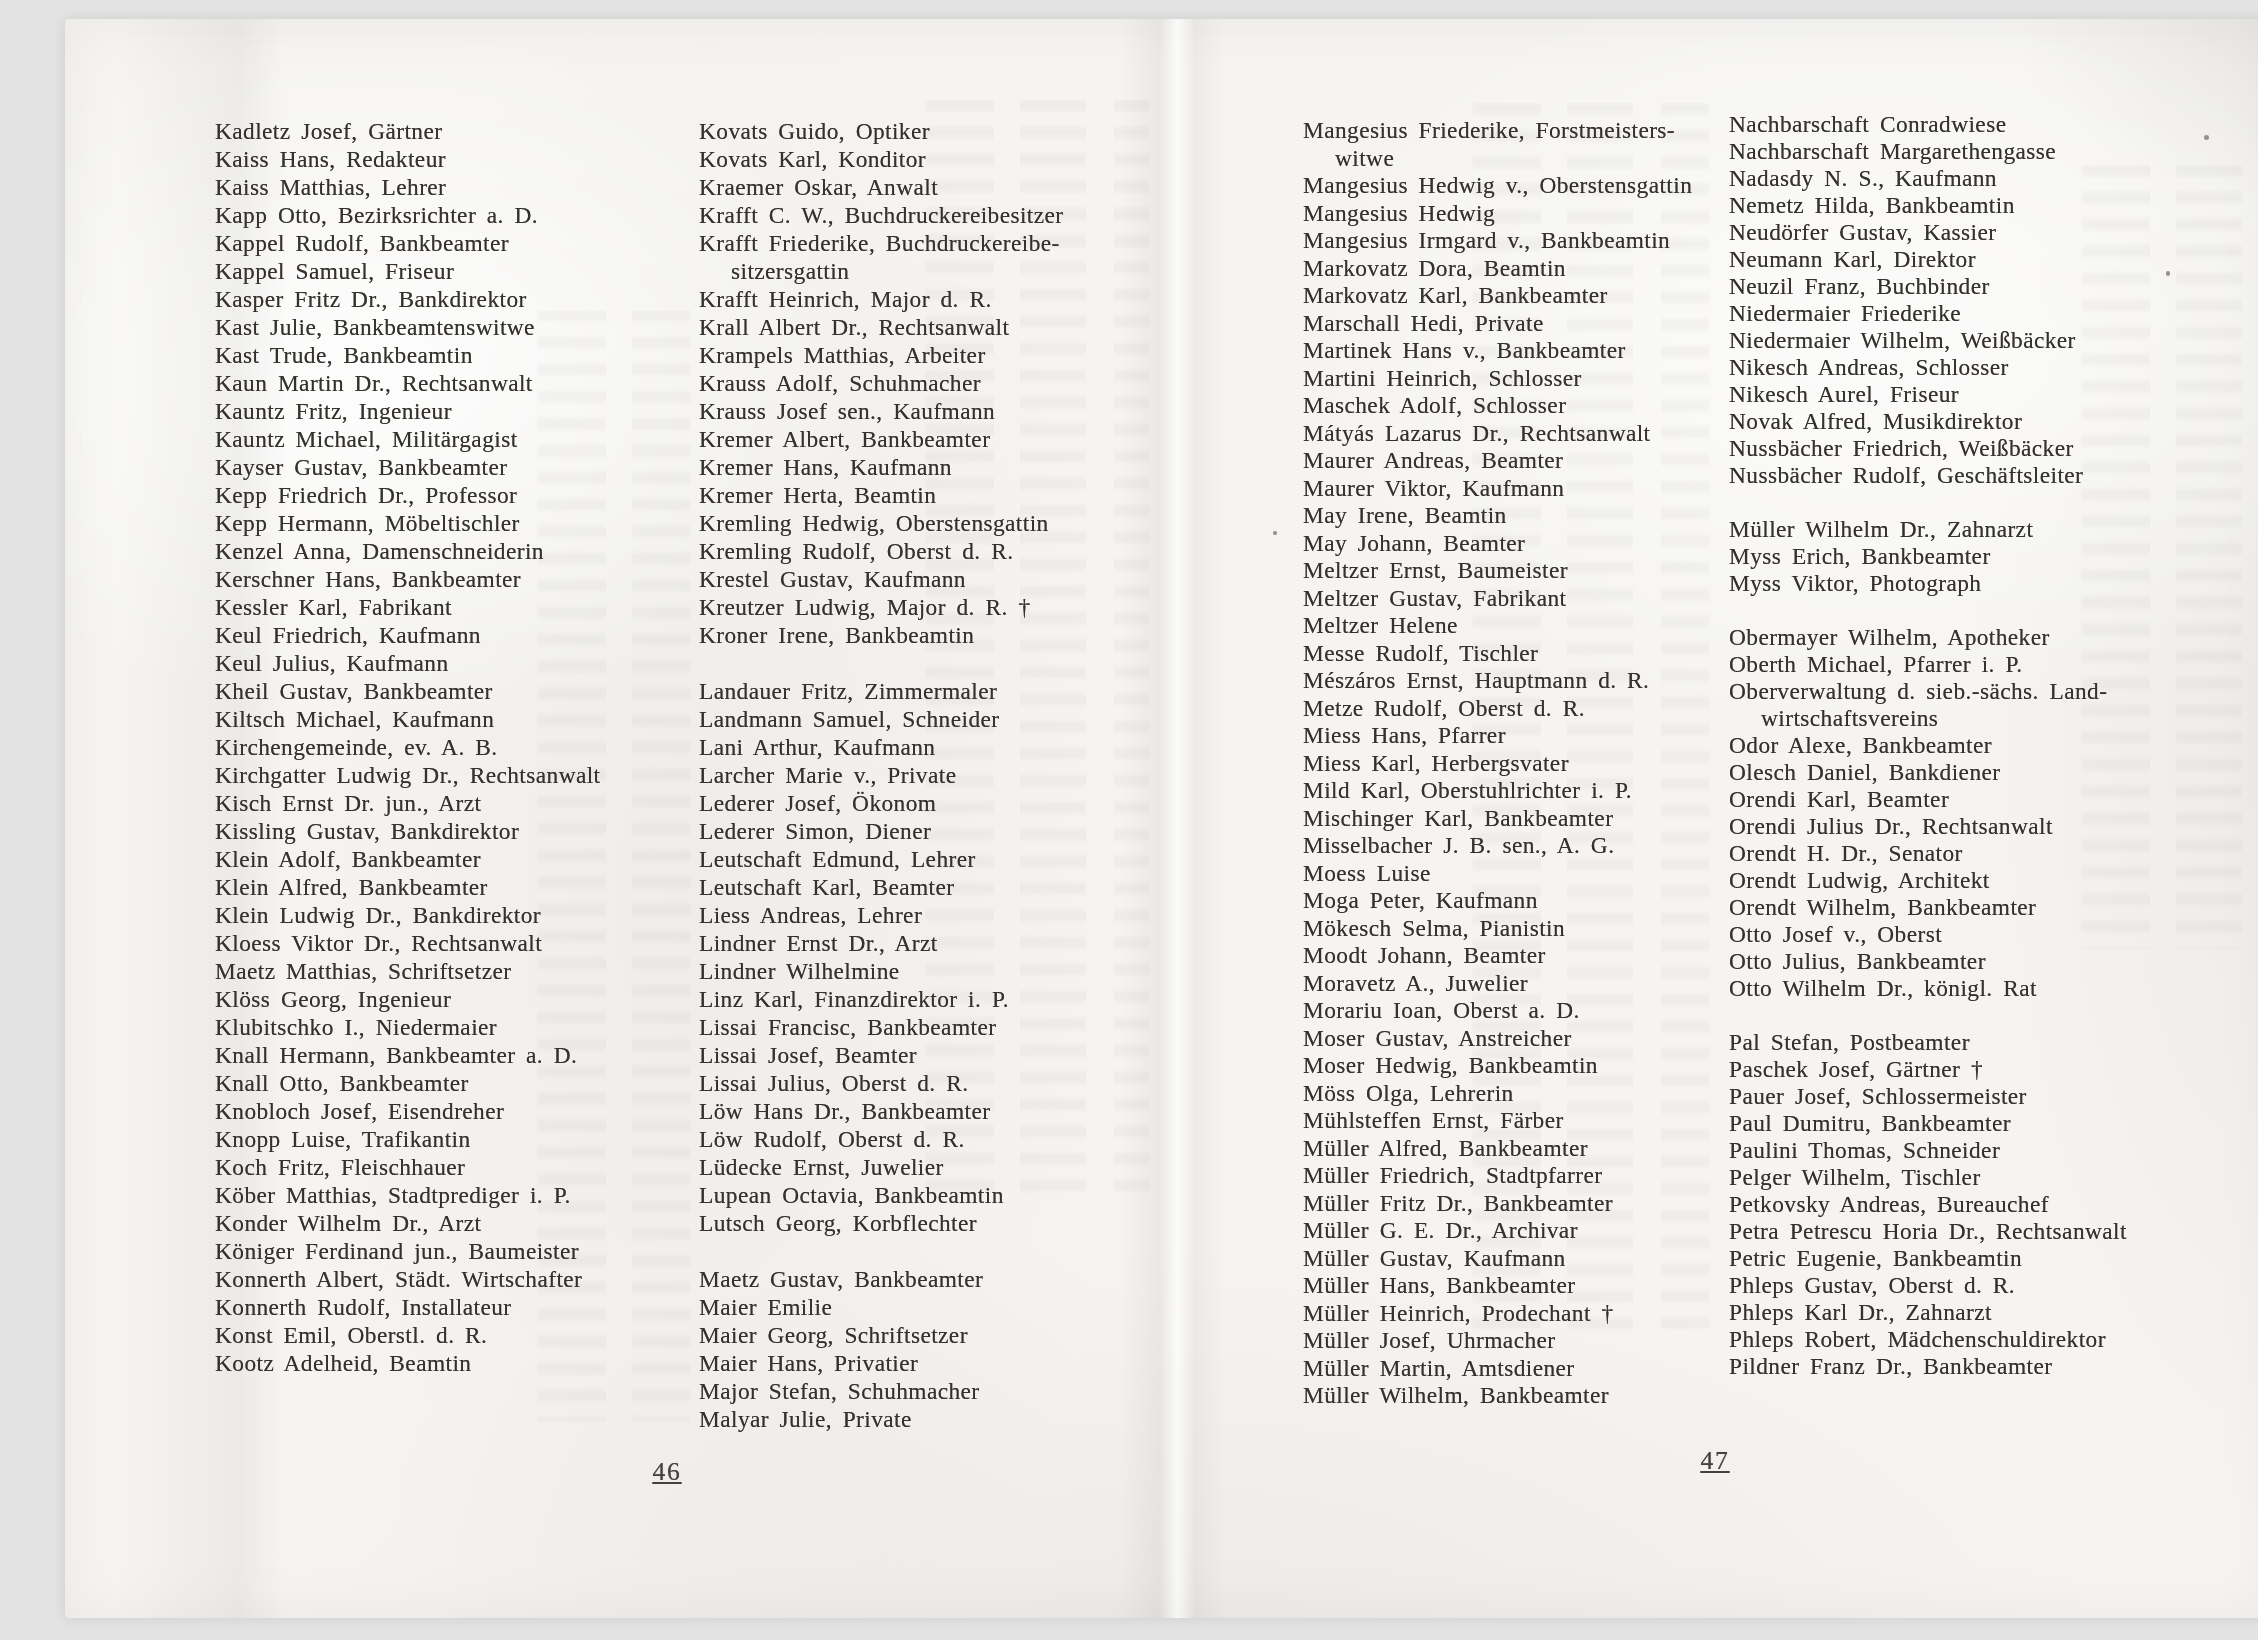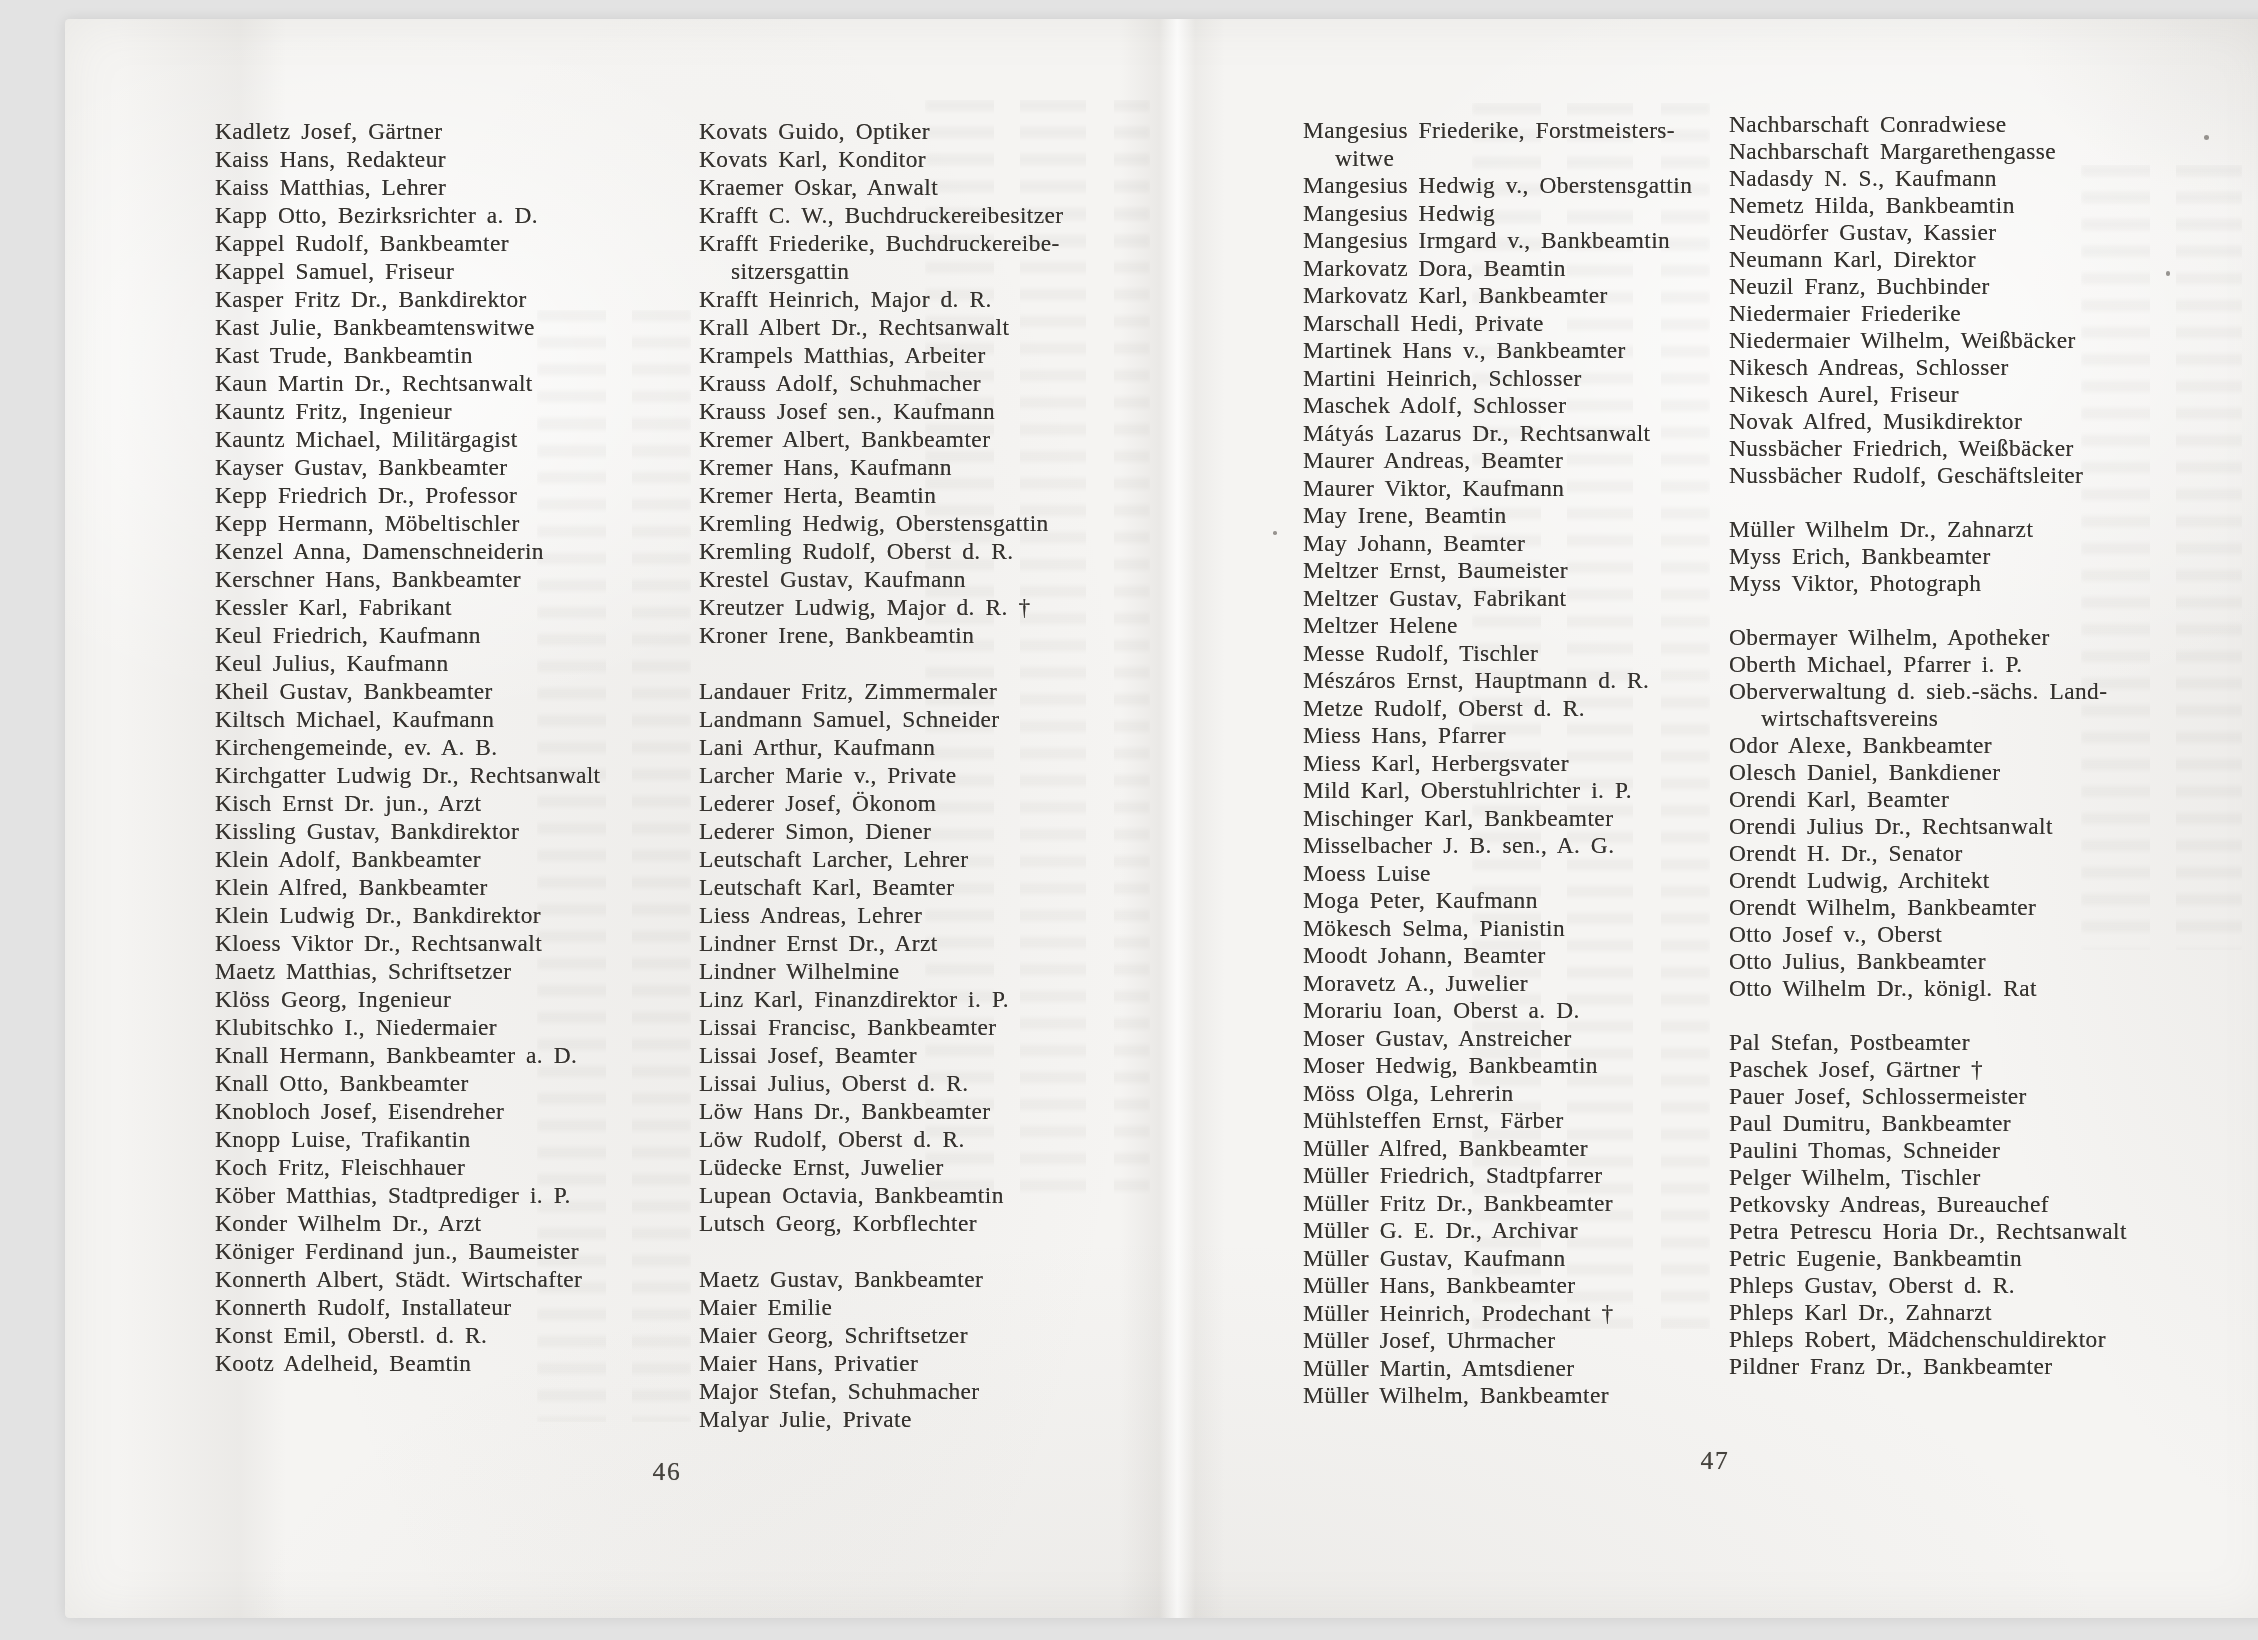--- a/index.html
+++ b/index.html
@@ -85,20 +85,21 @@
 
   
   .pagenum {
     position: absolute;
     width: 88px;
     text-align: center;
     font-size: 25.6px;
     letter-spacing: 1.8px;
     color: #45423d;
     text-shadow: 0 0 0.7px rgba(69,66,61,0.6);
+    text-decoration: underline;
   }
   .pagenum-46 { left: 558px;  top: 1438px; }
   .pagenum-47 { left: 1606px; top: 1427px; }
 
   
   .ghost {
     position: absolute;
     background: repeating-linear-gradient(180deg,
       rgba(100,95,87,0.55) 0 11.5px,
       transparent 11.5px 27px);
@@ -211,21 +212,21 @@
         <div class="entry">Kreutzer Ludwig, Major d. R. †</div>
         <div class="entry">Kroner Irene, Bankbeamtin</div>
       </div>
       <div class="group">
         <div class="entry">Landauer Fritz, Zimmermaler</div>
         <div class="entry">Landmann Samuel, Schneider</div>
         <div class="entry">Lani Arthur, Kaufmann</div>
         <div class="entry">Larcher Marie v., Private</div>
         <div class="entry">Lederer Josef, Ökonom</div>
         <div class="entry">Lederer Simon, Diener</div>
-        <div class="entry">Leutschaft Larcher, Lehrer</div>
+        <div class="entry">Leutschaft Edmund, Lehrer</div>
         <div class="entry">Leutschaft Karl, Beamter</div>
         <div class="entry">Liess Andreas, Lehrer</div>
         <div class="entry">Lindner Ernst Dr., Arzt</div>
         <div class="entry">Lindner Wilhelmine</div>
         <div class="entry">Linz Karl, Finanzdirektor i. P.</div>
         <div class="entry">Lissai Francisc, Bankbeamter</div>
         <div class="entry">Lissai Josef, Beamter</div>
         <div class="entry">Lissai Julius, Oberst d. R.</div>
         <div class="entry">Löw Hans Dr., Bankbeamter</div>
         <div class="entry">Löw Rudolf, Oberst d. R.</div>

